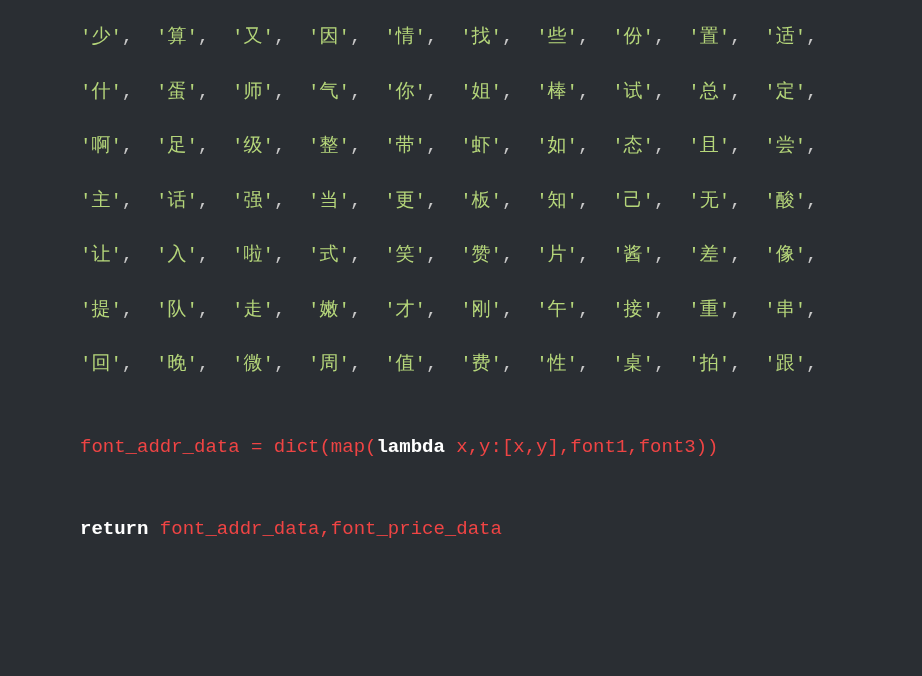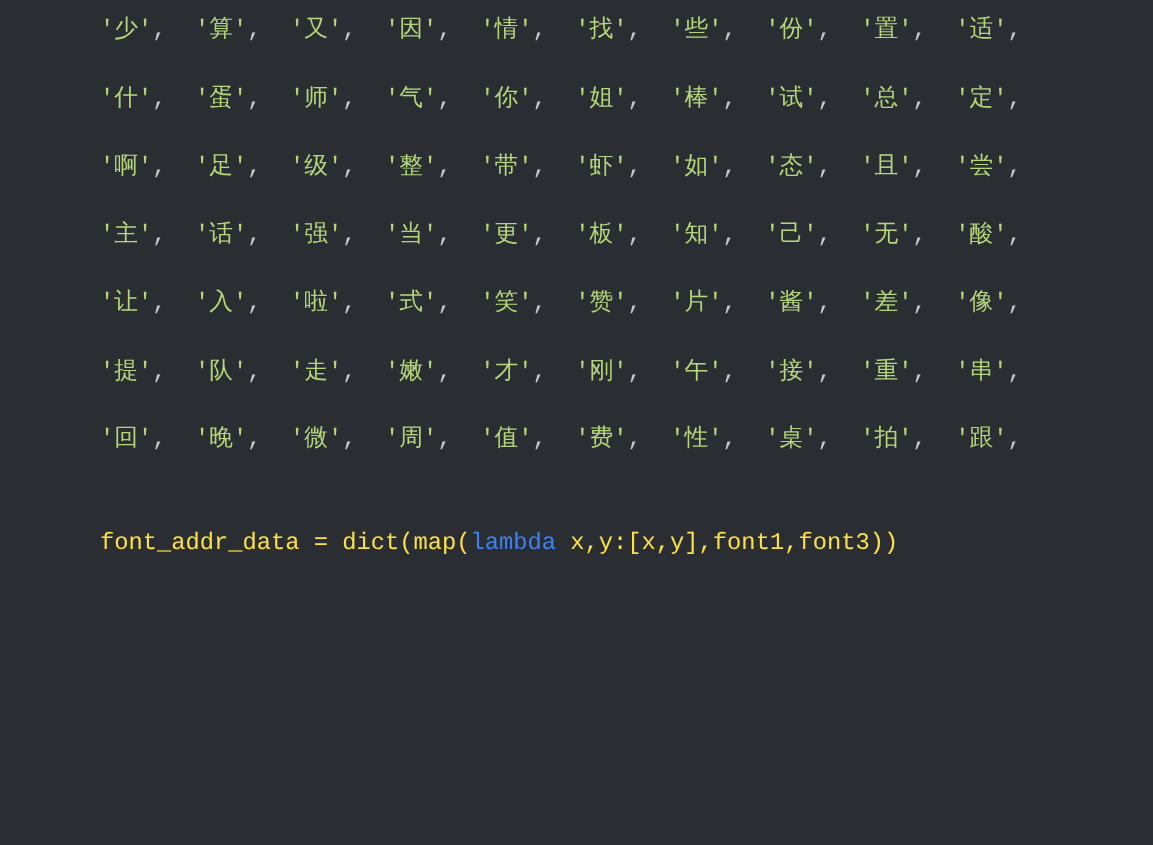--- a/index.html
+++ b/index.html
@@ -16,24 +16,24 @@
   }
   .code-block {
     padding: 10px 80px 20px 80px;
   }
   .line {
     white-space: nowrap;
     margin-bottom: 26px;
   }
   .string { color: #b5d67a; }
   .punct  { color: #c8c8c8; }
-  .keyword { color: #3b82f6; }
-  .ident   { color: #fde047; }
+  .keyword { color: #ffffff; font-weight: bold; }
+  .ident   { color: #ef4444; }
   .blank   { height: 28px; }
-  .char-wrap { letter-spacing: 0px; }
+  .char-wrap { letter-spacing: 0px; margin-top: 13px; }
 </style>
 </head>
 <body>
 
 <div class="code-block">
 
   <div class="line char-wrap" id="row0"><span class="string">'少'</span><span class="punct">,</span><span class="punct">&nbsp;&nbsp;</span><span class="string">'算'</span><span class="punct">,</span><span class="punct">&nbsp;&nbsp;</span><span class="string">'又'</span><span class="punct">,</span><span class="punct">&nbsp;&nbsp;</span><span class="string">'因'</span><span class="punct">,</span><span class="punct">&nbsp;&nbsp;</span><span class="string">'情'</span><span class="punct">,</span><span class="punct">&nbsp;&nbsp;</span><span class="string">'找'</span><span class="punct">,</span><span class="punct">&nbsp;&nbsp;</span><span class="string">'些'</span><span class="punct">,</span><span class="punct">&nbsp;&nbsp;</span><span class="string">'份'</span><span class="punct">,</span><span class="punct">&nbsp;&nbsp;</span><span class="string">'置'</span><span class="punct">,</span><span class="punct">&nbsp;&nbsp;</span><span class="string">'适'</span><span class="punct">,</span></div>
   <div class="line char-wrap" id="row1"><span class="string">'什'</span><span class="punct">,</span><span class="punct">&nbsp;&nbsp;</span><span class="string">'蛋'</span><span class="punct">,</span><span class="punct">&nbsp;&nbsp;</span><span class="string">'师'</span><span class="punct">,</span><span class="punct">&nbsp;&nbsp;</span><span class="string">'气'</span><span class="punct">,</span><span class="punct">&nbsp;&nbsp;</span><span class="string">'你'</span><span class="punct">,</span><span class="punct">&nbsp;&nbsp;</span><span class="string">'姐'</span><span class="punct">,</span><span class="punct">&nbsp;&nbsp;</span><span class="string">'棒'</span><span class="punct">,</span><span class="punct">&nbsp;&nbsp;</span><span class="string">'试'</span><span class="punct">,</span><span class="punct">&nbsp;&nbsp;</span><span class="string">'总'</span><span class="punct">,</span><span class="punct">&nbsp;&nbsp;</span><span class="string">'定'</span><span class="punct">,</span></div>
   <div class="line char-wrap" id="row2"><span class="string">'啊'</span><span class="punct">,</span><span class="punct">&nbsp;&nbsp;</span><span class="string">'足'</span><span class="punct">,</span><span class="punct">&nbsp;&nbsp;</span><span class="string">'级'</span><span class="punct">,</span><span class="punct">&nbsp;&nbsp;</span><span class="string">'整'</span><span class="punct">,</span><span class="punct">&nbsp;&nbsp;</span><span class="string">'带'</span><span class="punct">,</span><span class="punct">&nbsp;&nbsp;</span><span class="string">'虾'</span><span class="punct">,</span><span class="punct">&nbsp;&nbsp;</span><span class="string">'如'</span><span class="punct">,</span><span class="punct">&nbsp;&nbsp;</span><span class="string">'态'</span><span class="punct">,</span><span class="punct">&nbsp;&nbsp;</span><span class="string">'且'</span><span class="punct">,</span><span class="punct">&nbsp;&nbsp;</span><span class="string">'尝'</span><span class="punct">,</span></div>
   <div class="line char-wrap" id="row3"><span class="string">'主'</span><span class="punct">,</span><span class="punct">&nbsp;&nbsp;</span><span class="string">'话'</span><span class="punct">,</span><span class="punct">&nbsp;&nbsp;</span><span class="string">'强'</span><span class="punct">,</span><span class="punct">&nbsp;&nbsp;</span><span class="string">'当'</span><span class="punct">,</span><span class="punct">&nbsp;&nbsp;</span><span class="string">'更'</span><span class="punct">,</span><span class="punct">&nbsp;&nbsp;</span><span class="string">'板'</span><span class="punct">,</span><span class="punct">&nbsp;&nbsp;</span><span class="string">'知'</span><span class="punct">,</span><span class="punct">&nbsp;&nbsp;</span><span class="string">'己'</span><span class="punct">,</span><span class="punct">&nbsp;&nbsp;</span><span class="string">'无'</span><span class="punct">,</span><span class="punct">&nbsp;&nbsp;</span><span class="string">'酸'</span><span class="punct">,</span></div>
@@ -43,14 +43,17 @@
 
   <div class="blank"></div>
 
   <div class="line">
     <span class="ident">font_addr_data = dict(map(</span><span class="keyword">lambda</span><span class="ident"> x,y:[x,y],font1,font3))</span>
   </div>
 
 
   <div class="blank"></div>
 
+  <div class="line">
+    <span class="keyword">return</span><span class="ident"> font_addr_data,font_price_data</span>
+  </div>
 
 </div>
 
 </body></html>

